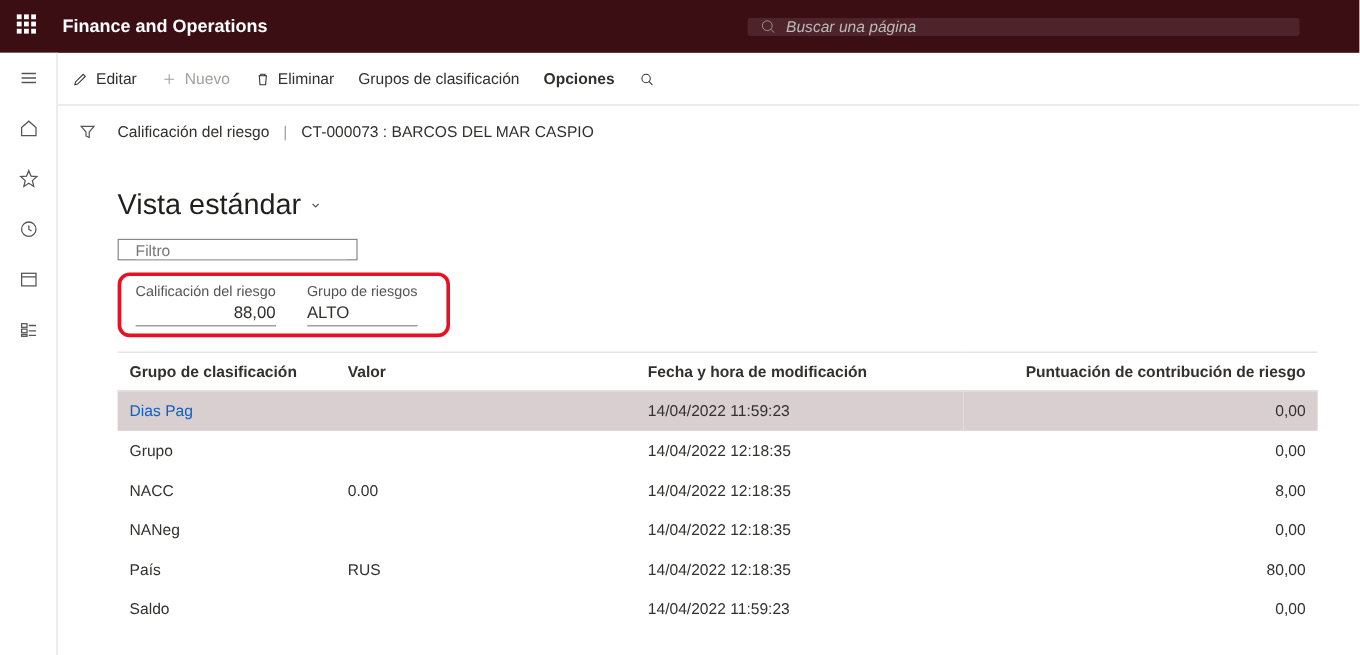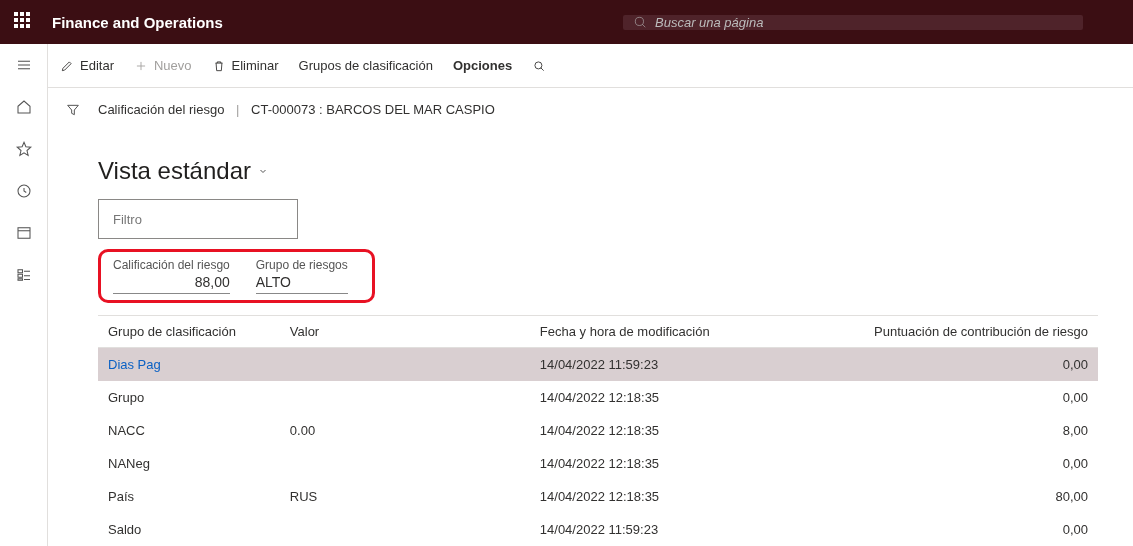--- a/index.html
+++ b/index.html
@@ -35,33 +35,33 @@
   .content { display:flex; flex:1;justify-content:space-between; }
   .filter-col { width:50px; display:flex; justify-content:center; padding-top:14px;}
   .filter-col svg { width:16px;height:16px; stroke:#555; fill:none; stroke-width:1.5;}
   .page { flex:1; padding: 14px 10px 0 0; }
 
   .breadcrumb { font-size:13px; color:#323130; margin-bottom:6px; }
   .breadcrumb .sep { color:#a19f9d; margin:0 8px;}
   .view-title { font-size:24px; font-weight:400; color:#201f1e; display:flex; align-items:center; gap:6px; margin-bottom:14px;margin-top:40px;}
   .view-title svg { width:12px;height:12px; stroke:#555; fill:none; stroke-width:2;}
 
-  .filter-box { width:200px; height:40px; border:1px solid #8a8886; display:flex; align-items:center; padding:0 8px; margin-bottom:10px;}
+  .filter-box { width:200px; height:18px; border:1px solid #8a8886; display:flex; align-items:center; padding:0 8px; margin-bottom:10px;}
   .filter-box svg { width:12px;height:12px; stroke:#666; fill:none; stroke-width:1.5; margin-right:6px;}
   .filter-box input { border:none; outline:none; font-size:13px; flex:1; color:#666;}
   .filter-box input::placeholder { color:#777;}
 
   .highlight-box { border:3px solid #e81123; border-radius:10px; display:inline-flex; gap:26px; padding:6px 24px 6px 12px; margin-bottom:8px;}
   .hfield { display:flex; flex-direction:column; }
   .hfield .lbl { font-size:12px; color:#555; }
   .hfield .val { font-size:14px; padding:2px 0 3px; border-bottom:1px solid #888; min-width:80px; }
   .hfield .val.right { text-align:right; }
 
   table.grid { width: 1000px; border-collapse: collapse; font-size:13px; margin-top:4px;}
-  table.grid th { text-align:left; font-weight:400; padding:8px 10px; border-top:1px solid #e1dfdd; border-bottom:1px solid #e1dfdd; background:#fff; color:#323130; font-size:13px;}
+  table.grid th { text-align:left; font-weight:700; padding:8px 10px; border-top:1px solid #e1dfdd; border-bottom:1px solid #e1dfdd; background:#fff; color:#323130; font-size:13px;}
   table.grid th.num { text-align:right; }
   table.grid td { padding:9px 10px; border-bottom:0; }
   table.grid td.num { text-align:right; }
   tr.sel { background:#d9cfd1;}
   tr.sel td:first-child { color:#0b61c4;}
 </style>
 </head>
 <body>
 
 <div class="top-header">

